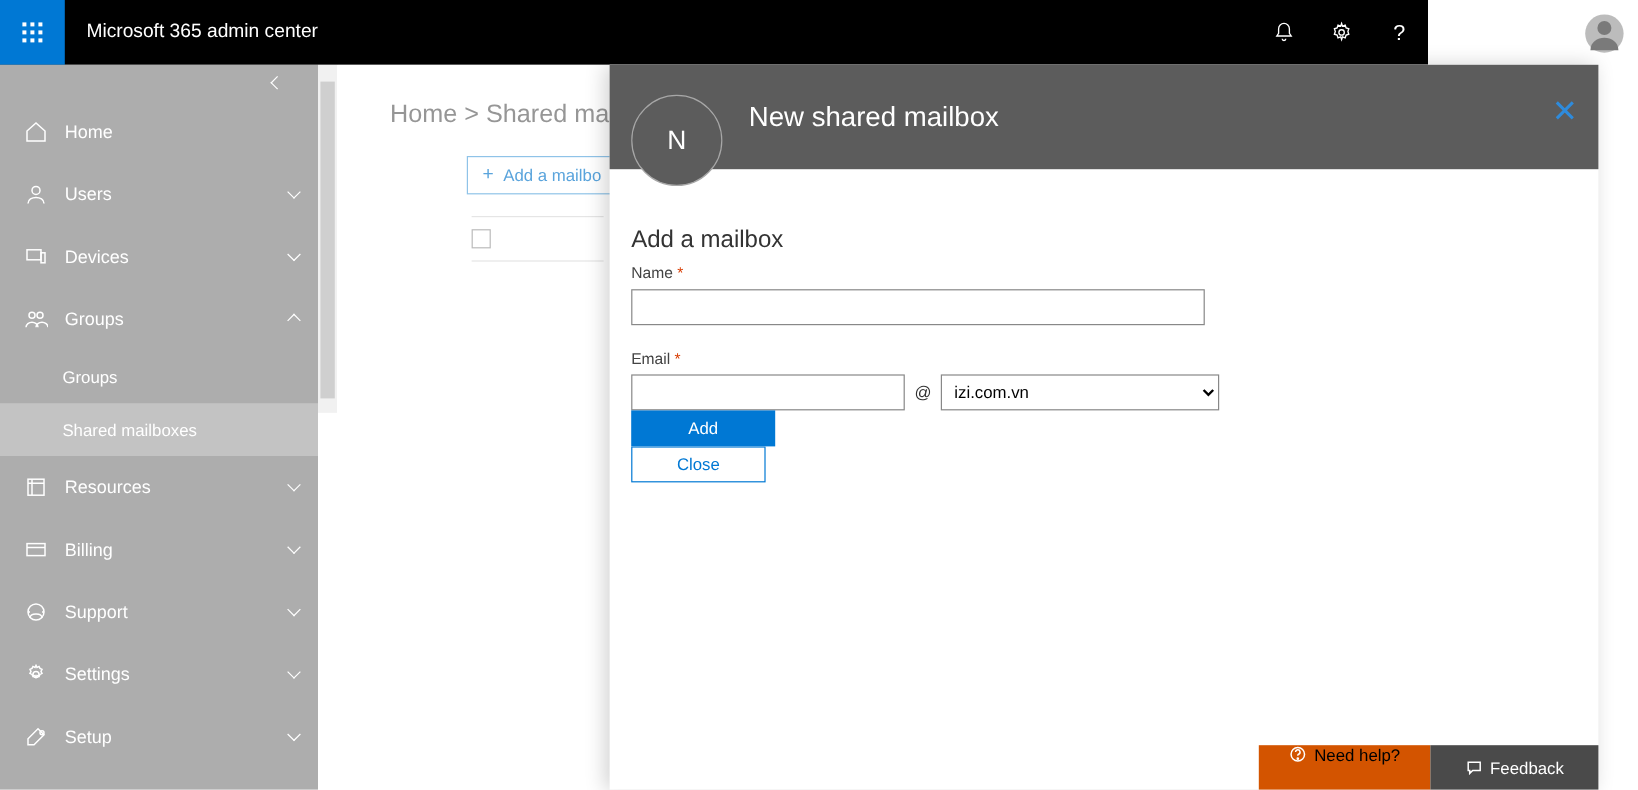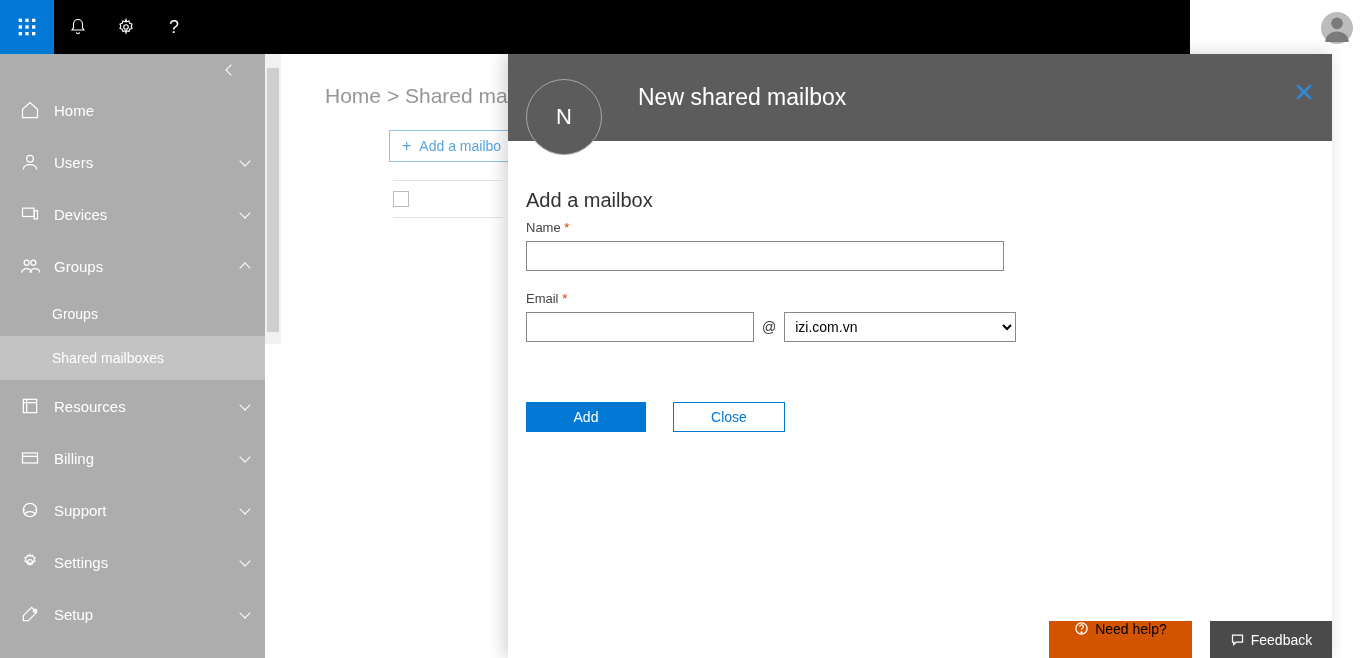--- a/index.html
+++ b/index.html
@@ -45,42 +45,42 @@
 .checkbox-row { margin: 18px 0 0 112px; display: flex; align-items: center; border-top: 1px solid #e5e5e5; border-bottom: 1px solid #e5e5e5; padding: 10px 0; width: 110px; }
 .cb { width: 16px; height: 16px; border: 1px solid #bbb; }
 .placeholder-center { margin-top: 370px; text-align: center; }
 .placeholder-center .pc1 { color: #5a9bd5; font-size: 18px; line-height: 1.6; }
 .placeholder-center .pc2 { color: #8a8a8a; font-size: 14px; margin-top: 12px; }
 
 
 .panel { position: absolute; top: 54px; right: 33px; width: 824px; height: 604px; background: #fff; box-shadow: -4px 0 16px rgba(0,0,0,0.18); z-index: 10; }
 .panel-header { height: 87px; background: #5c5c5c; display: flex; align-items: center; padding-left: 18px; position: relative; }
 .avatar-circle { width: 76px; height: 76px; border-radius: 50%; background: #5c5c5c; border: 1px solid #a7a7a7; display: flex; align-items: center; justify-content: center; color: #fff; font-size: 22px; margin-top: 38px; z-index: 2; }
-.panel-title { color: #fff; font-size: 23px; font-weight: 300; margin-left: 36px; }
+.panel-title { color: #fff; font-size: 23px; font-weight: 300; margin-left: 22px; }
 .panel-close { position: absolute; right: 18px; top: 28px; cursor: pointer; }
 .panel-close svg { width: 20px; height: 20px; }
 
 .panel-body { padding: 28px 0 0 18px; }
 .panel-subtitle { font-size: 20px; font-weight: 400; color: #333; margin-top: 20px; margin-bottom: 8px; }
 .field-label { font-size: 13px; color: #444; margin-top: 4px; }
 .req { color: #d83b01; }
 .field-input { width: 478px; height: 30px; border: 1px solid #888; padding: 0 6px; font-size: 14px; margin-top: 6px; }
 .email-row { display: flex; align-items: center; gap: 8px; margin-top: 6px; }
 .email-local { width: 228px; height: 30px; border: 1px solid #888; padding: 0 6px; font-size: 14px; }
 .at { font-size: 14px; color: #333; }
 .email-domain { width: 232px; height: 30px; border: 1px solid #888; font-size: 14px; padding: 0 6px; background: #fff; }
 .field-group-email { margin-top: 20px; }
 
-.panel-actions { margin-top: 60px; display: flex; gap: 27px; }
+.panel-actions { display: flex; gap: 0; flex-direction: column; }
 .btn-primary { width: 120px; height: 30px; background: #0078d4; color: #fff; border: none; font-size: 14px; cursor: pointer; }
 .btn-secondary { width: 112px; height: 30px; background: #fff; color: #0078d4; border: 1px solid #0078d4; font-size: 14px; cursor: pointer; }
 
 
 .need-help { position: absolute; bottom: 0; right: 173px; width: 143px; height: 37px; background: #d35400; color: #000000; display: flex; align-items: flex-start; justify-content: center; font-size: 14px; gap: 6px; z-index: 20; cursor: pointer; }
-.feedback { position: absolute; bottom: 0; right: 33px; width: 122px; height: 37px; background: #4a4a4a; color: #fff; display: flex; align-items: center; justify-content: center; font-size: 14px; gap: 6px; z-index: 20; cursor: pointer; }
+.feedback { position: absolute; bottom: 0; right: 33px; width: 140px; height: 37px; background: #4a4a4a; color: #fff; display: flex; align-items: center; justify-content: center; font-size: 14px; gap: 6px; z-index: 20; cursor: pointer; }
 .need-help svg, .feedback svg { width: 15px; height: 15px; }
 
 
 .chev-down::before { content: ""; display: inline-block; width: 7px; height: 7px; border-right: 1.5px solid #fff; border-bottom: 1.5px solid #fff; transform: rotate(45deg); margin-bottom: 3px; }
 .chev-up::before { content: ""; display: inline-block; width: 7px; height: 7px; border-right: 1.5px solid #fff; border-bottom: 1.5px solid #fff; transform: rotate(-135deg); margin-top: 3px; }
 .chev-left::before { content: ""; display: inline-block; width: 7px; height: 7px; border-right: 1.5px solid #fff; border-bottom: 1.5px solid #fff; transform: rotate(135deg); }
 </style>
 </head>
 <body>
 
@@ -93,20 +93,21 @@
           <rect x="18" y="2" width="4" height="4"></rect>
           <rect x="2" y="10" width="4" height="4"></rect>
           <rect x="10" y="10" width="4" height="4"></rect>
           <rect x="18" y="10" width="4" height="4"></rect>
           <rect x="2" y="18" width="4" height="4"></rect>
           <rect x="10" y="18" width="4" height="4"></rect>
           <rect x="18" y="18" width="4" height="4"></rect>
         </g>
       </svg>
   </div>
+  <div class="header-title">Microsoft 365 admin center</div>
   <div class="header-icons">
     <div class="header-icon">
       <svg viewBox="0 0 24 24" fill="none" stroke="#fff" stroke-width="1.5">
           <path d="M6 8a6 6 0 0 1 12 0v5l2 3H4l2-3V8z"></path>
           <path d="M10 19a2 2 0 0 0 4 0"></path>
         </svg>
     </div>
     <div class="header-icon">
       <svg viewBox="0 0 24 24" fill="none" stroke="#fff" stroke-width="1.5">
           <circle cx="12" cy="12" r="3"></circle>

